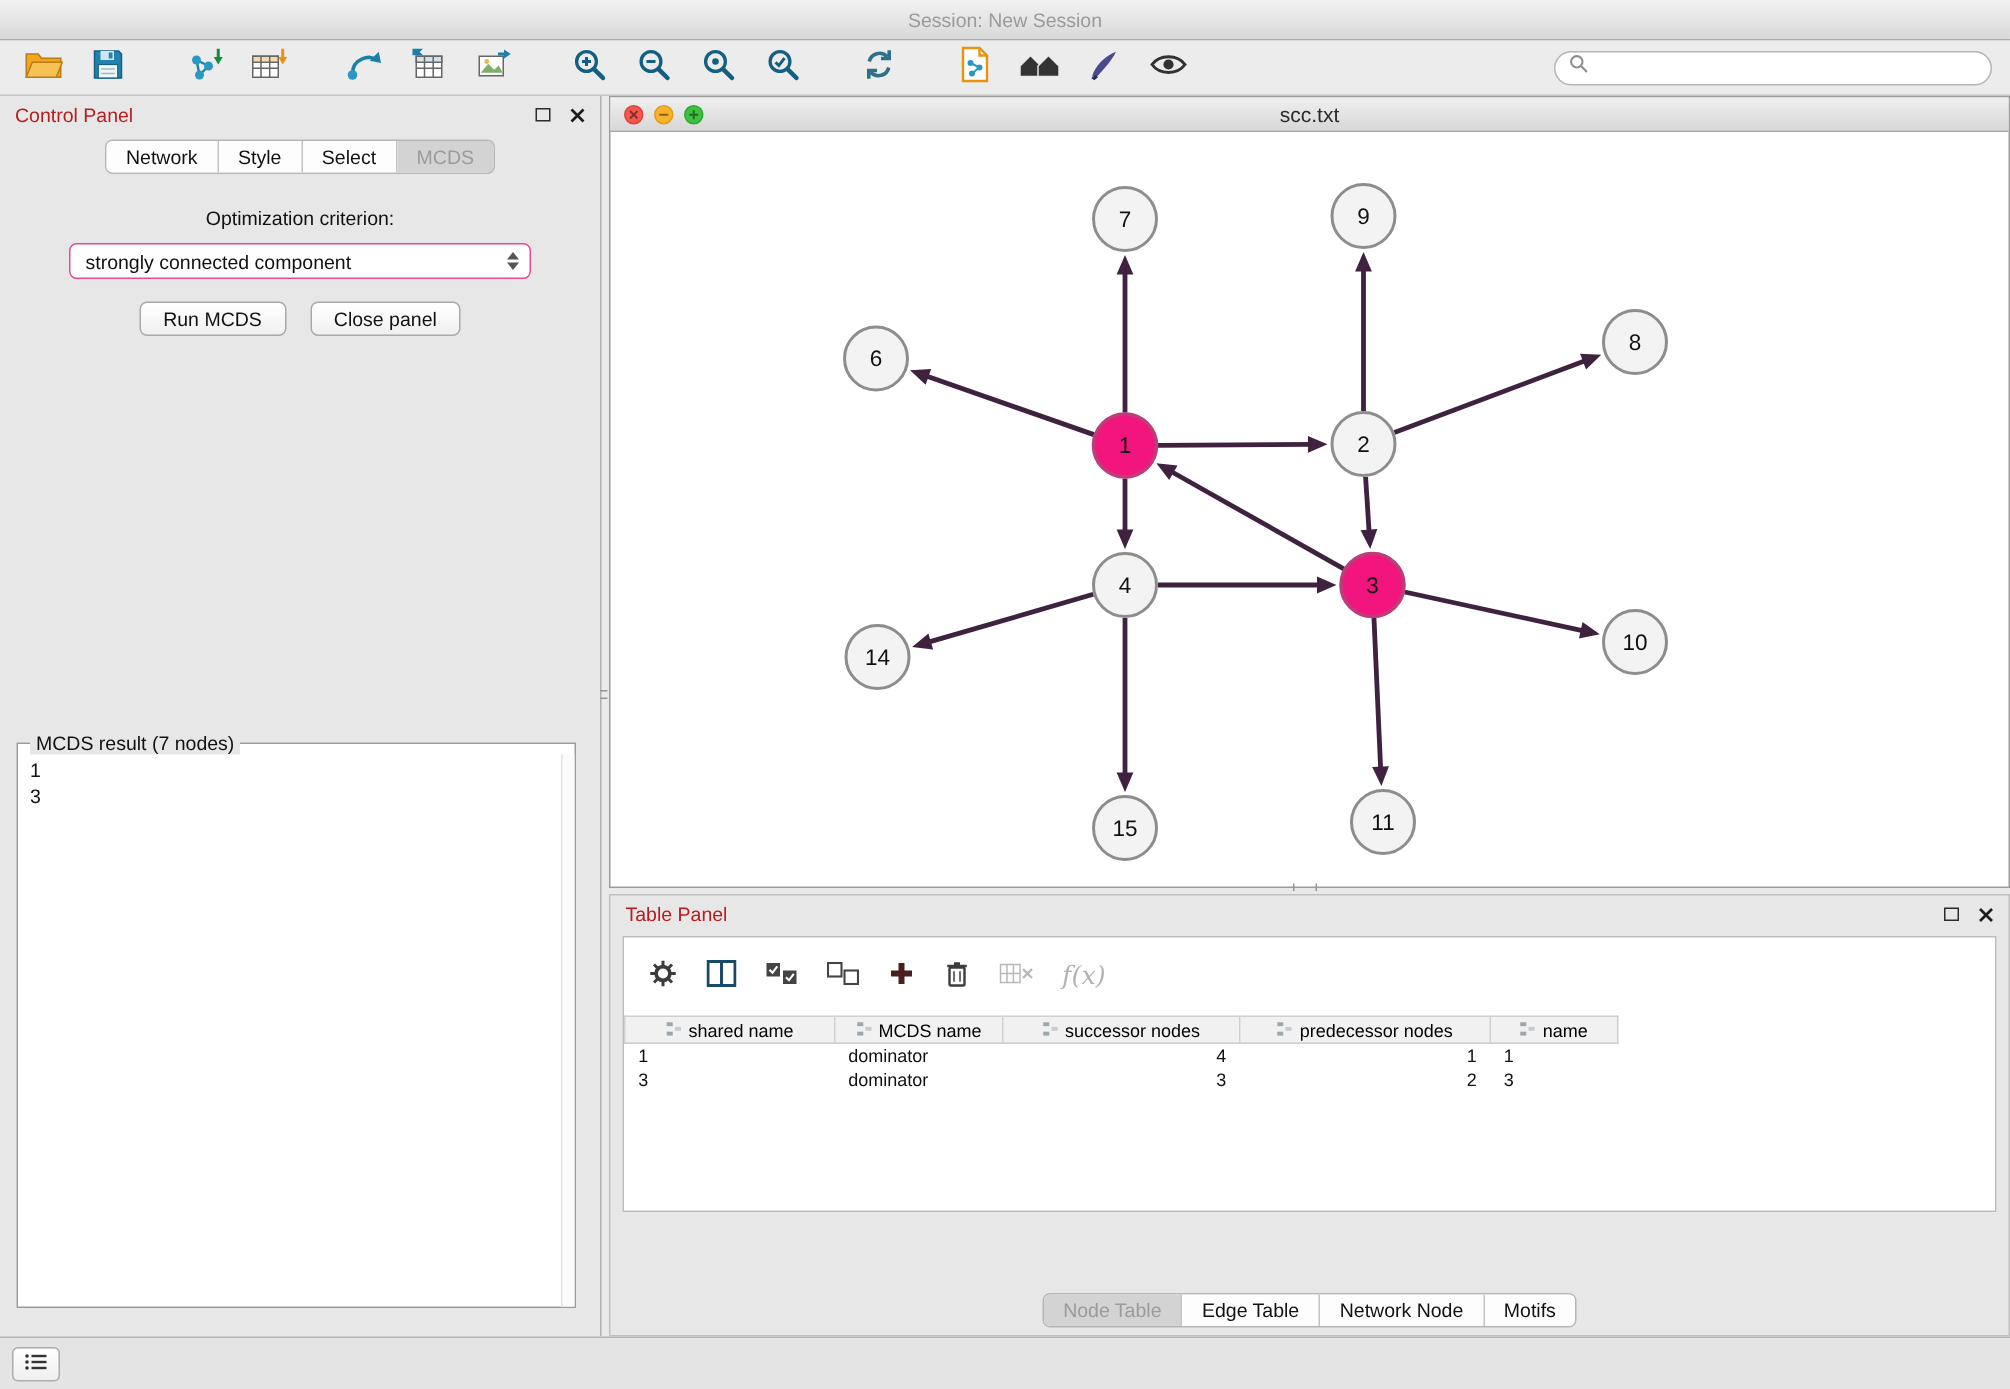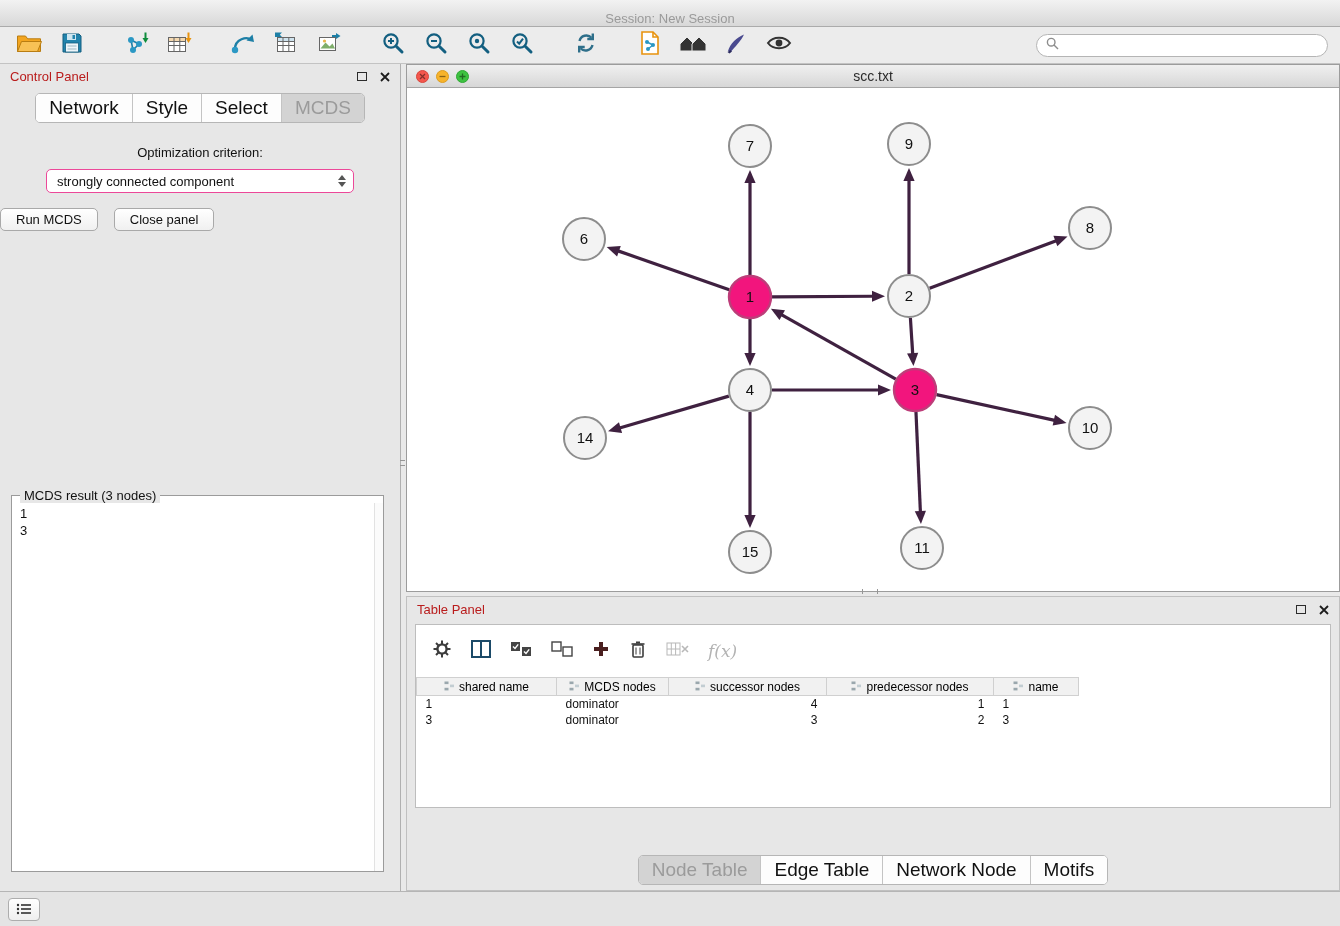--- a/index.html
+++ b/index.html
@@ -3,51 +3,51 @@
 <meta charset="utf-8">
 <style>
   * { margin:0; padding:0; box-sizing:border-box; }
   html,body { width:1340px; height:926px; }
   body { font-family:"Liberation Sans", sans-serif; background:#e9e9e9; overflow:hidden; }
   .app { position:relative; width:1340px; height:926px; background:#e9e9e9; }
 
   
   .titlebar { position:absolute; top:0; left:0; right:0; height:27px;
     background:linear-gradient(#f2f2f2,#d8d8d8); border-bottom:1px solid #ababab;
-    display:flex; align-items:flex-end; justify-content:center; font-size:13px; color:#9a9a9a; }
+    display:flex; align-items:center; justify-content:center; font-size:13px; color:#9a9a9a; }
 
   
   .toolbar { position:absolute; top:27px; left:0; right:0; height:37px; background:#ececec;
     border-bottom:1px solid #c3c3c3; display:flex; align-items:center; padding:0 12px; gap:9px; }
   .tbtn { width:34px; height:30px; display:flex; align-items:center; justify-content:center; border-radius:4px; flex:0 0 auto; }
   .tgap { width:12px; flex:0 0 auto; }
   .search-box { margin-left:auto; width:292px; height:23px; background:#fff; border:1px solid #b5b5b5;
     border-radius:12px; display:flex; align-items:center; padding:0 9px; gap:5px; flex:0 0 auto; }
   .search-box input { border:none; outline:none; flex:1; font-size:13px; font-family:inherit; background:transparent; }
 
   
   .panel-header { height:25px; display:flex; align-items:center; padding:0 10px; font-size:13px; color:#b91c1c; }
   .panel-header .spacer { flex:1; }
   .float-icon { width:10px; height:9px; border:1.5px solid #2b2b2b; display:inline-block; margin-right:13px; }
   .close-x { display:inline-flex; }
 
   .seg-tabs { display:flex; border:1px solid #b6b6b6; border-radius:5px; overflow:hidden; background:#fdfdfd; width:max-content; margin:4px auto 0; }
-  .seg-tab { padding:3px 13px; font-size:19px; color:#111; border-right:1px solid #c4c4c4; background:#fdfdfd; white-space:nowrap; }
+  .seg-tab { padding:3px 13px; font-size:13px; color:#111; border-right:1px solid #c4c4c4; background:#fdfdfd; white-space:nowrap; }
   .seg-tab:last-child { border-right:none; }
   .seg-tab.active { background:#d3d3d3; color:#9b9b9b; }
 
   
   .control-panel { position:absolute; left:0; top:64px; width:401px; height:827px; background:#e7e7e7; border-right:1px solid #b0b0b0; }
   .opt-label { text-align:center; font-size:13px; margin-top:22px; color:#111; }
   .dropdown { width:308px; height:24px; margin:9px auto 0; background:#fff; border:1px solid #ec4899; border-radius:5px;
     display:flex; align-items:center; padding:0 7px 0 10px; font-size:13px; color:#111; }
   .dd-arrows { margin-left:auto; display:flex; flex-direction:column; gap:2px; align-items:center; }
   .tri-up { width:0; height:0; border-left:4px solid transparent; border-right:4px solid transparent; border-bottom:5px solid #555; }
   .tri-down { width:0; height:0; border-left:4px solid transparent; border-right:4px solid transparent; border-top:5px solid #555; }
-  .btn-row { display:flex; justify-content:flex-start; gap:16px; margin-top:15px; }
+  .btn-row { display:flex; justify-content:center; gap:16px; margin-top:15px; }
   .mac-btn { padding:3px 15px; font-size:13px; background:linear-gradient(#ffffff,#f0f0f0); border:1px solid #a9a9a9; border-radius:5px; color:#111; font-family:inherit; }
   .result-box { position:absolute; left:11px; top:424px; width:373px; height:384px; border:1px solid #9b9b9b; background:#fff; }
   .result-box legend { font-size:13px; margin-left:8px; padding:0 4px; background:#e7e7e7; color:#111; }
   .result-lines { padding:2px 8px; font-size:13px; line-height:17px; color:#111; }
   .result-scroll { position:absolute; top:0; right:0; bottom:0; width:9px; border-left:1px solid #e2e2e2; background:#fbfbfb; }
 
   
   .network-window { position:absolute; left:406px; top:64px; width:934px; height:528px; background:#fff; border:1px solid #9c9c9c; }
   .net-titlebar { height:23px; background:linear-gradient(#f0f0f0,#d7d7d7); border-bottom:1px solid #a5a5a5;
     position:relative; display:flex; align-items:center; justify-content:center; font-size:14px; color:#2b2b2b; }
@@ -263,21 +263,21 @@
       <span class="dd-arrows">
           <span class="tri-up"></span>
           <span class="tri-down"></span>
         </span>
     </div>
     <div class="btn-row">
       <button class="mac-btn">Run MCDS</button>
       <button class="mac-btn">Close panel</button>
     </div>
     <fieldset class="result-box">
-      <legend>MCDS result (3 nodes)</legend>
+      <legend>MCDS result (7 nodes)</legend>
       <div class="result-lines">
           <div>1</div>
           <div>3</div>
         </div>
       <div class="result-scroll"></div>
     </fieldset>
   </div>
 
   <div class="network-window">
     <div class="net-titlebar">
@@ -474,21 +474,21 @@
                       <rect x="0.5" y="6.8" width="4" height="2.6" fill="#9aa7ad"></rect>
                     </svg></span>
                   <span>shared name</span>
                 </span></th>
               <th><span class="th-wrap">
                   <span><svg width="11" height="10" viewBox="0 0 11 10">
                       <rect x="0.5" y="0.5" width="4" height="2.6" fill="#9aa7ad"></rect>
                       <rect x="6" y="3.6" width="4" height="2.6" fill="#c2cdd2"></rect>
                       <rect x="0.5" y="6.8" width="4" height="2.6" fill="#9aa7ad"></rect>
                     </svg></span>
-                  <span>MCDS nodes</span>
+                  <span>MCDS name</span>
                 </span></th>
               <th><span class="th-wrap">
                   <span><svg width="11" height="10" viewBox="0 0 11 10">
                       <rect x="0.5" y="0.5" width="4" height="2.6" fill="#9aa7ad"></rect>
                       <rect x="6" y="3.6" width="4" height="2.6" fill="#c2cdd2"></rect>
                       <rect x="0.5" y="6.8" width="4" height="2.6" fill="#9aa7ad"></rect>
                     </svg></span>
                   <span>successor nodes</span>
                 </span></th>
               <th><span class="th-wrap">

